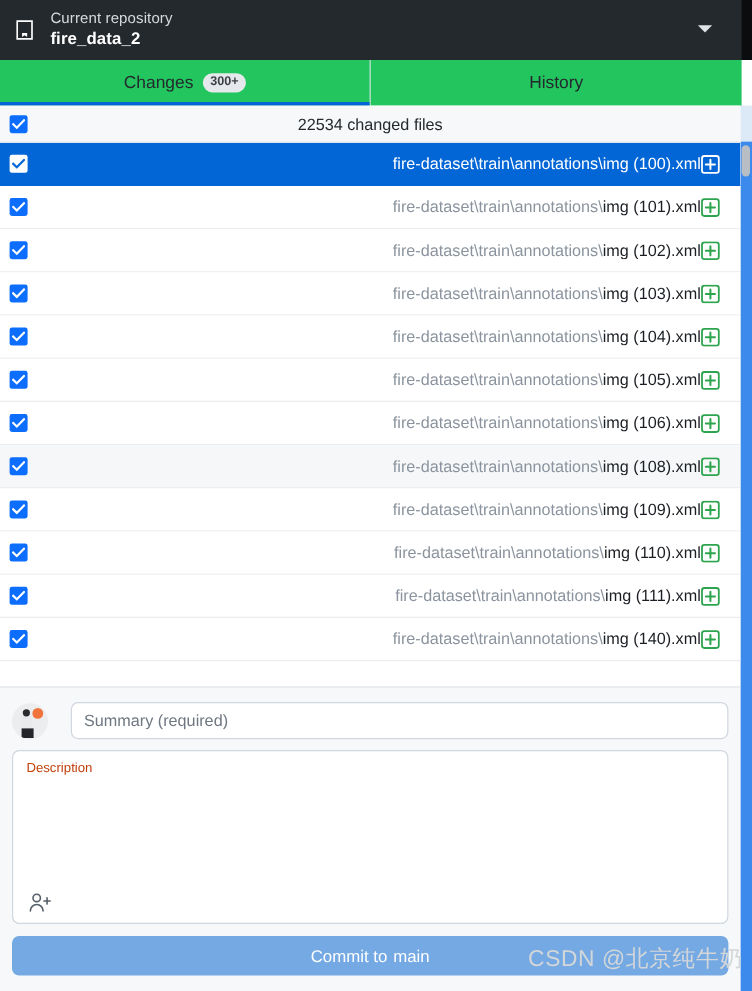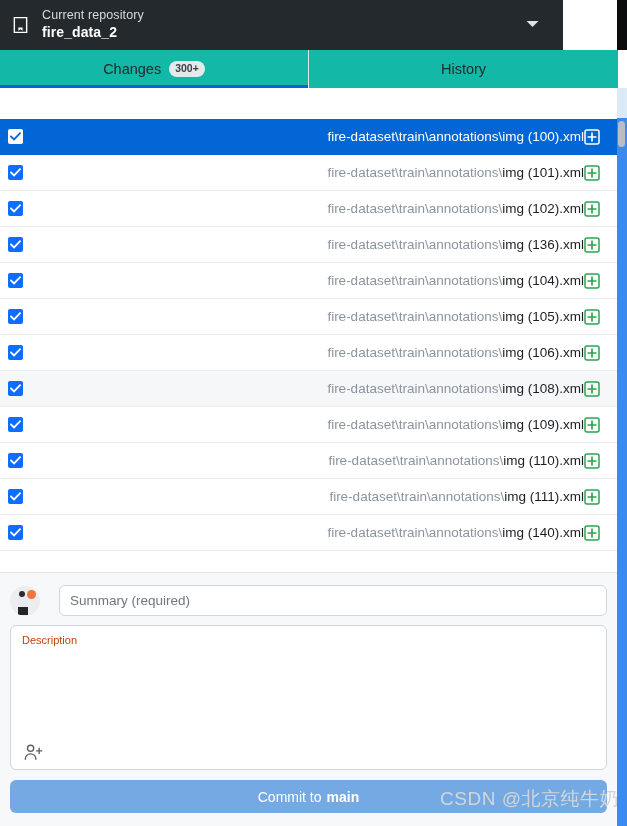--- a/index.html
+++ b/index.html
@@ -28,21 +28,21 @@
   }
   .right-dark-border {
     position: absolute; left: 617px; top: 0;
     width: 10px; height: 50px;
     background: #0b0c0e;
   }
 
   
   .toolbar {
     position: absolute; left: 0; top: 0;
-    width: 563px; height: 50px;
+    width: 618px; height: 50px;
     background: #24292e;
     display: flex; align-items: center;
   }
   .repo-btn {
     display: flex; align-items: center;
     height: 50px; width: 100%;
     padding: 0 10px 0 10px;
     cursor: pointer;
   }
   .repo-icon {
@@ -71,21 +71,21 @@
     width: 618px; height: 38px;
     display: flex;
     background: #ffffff;
   }
   .tab {
     flex: 1 1 50%;
     display: flex; align-items: center; justify-content: center;
     gap: 8px;
     font-size: 14.5px;
     color: #24292e;
-    background: #14b8a6;
+    background: #22c55e;
     border-right: 1px solid #e1e4e8;
     cursor: pointer;
     position: relative;
   }
   .tab:last-child { border-right: none; }
   .tab.active::after {
     content: "";
     position: absolute; left: 0; right: 0; bottom: 0;
     height: 3px; background: #0366d6;
   }
@@ -256,21 +256,21 @@
     height: 33px;
     background: #74a9e3;
     border: none;
     border-radius: 6px;
     color: #ffffff;
     font-size: 14px;
     font-family: "Liberation Sans", sans-serif;
     display: flex; align-items: center; justify-content: center;
     cursor: pointer;
   }
-  .commit-btn b { font-weight: bold; margin-left: 5px; }
+  .commit-btn b { font-weight: normal; margin-left: 5px; }
 
   
   .watermark {
     position: absolute; right: 8px; bottom: 14px;
     font-size: 19px;
     color: #d3d6d9;
     font-family: "Liberation Sans", sans-serif;
     white-space: nowrap;
     pointer-events: none;
     letter-spacing: .5px;
@@ -309,20 +309,28 @@
   <div class="tabs">
     <div class="tab active">
       <span>Changes</span>
       <span class="badge">300+</span>
     </div>
     <div class="tab">
       <span>History</span>
     </div>
   </div>
 
+  <div class="files-header">
+    <span class="cb hdr-cb">
+      <svg width="11" height="9" viewBox="0 0 11 9" aria-hidden="true">
+        <path fill="none" stroke="#ffffff" stroke-width="1.8" stroke-linecap="square" d="M1 4.5 L4 7.4 L10 1.3"></path>
+      </svg>
+    </span>
+    <span class="hdr-title">22534 changed files</span>
+  </div>
 
   <div class="file-list" id="file-list">
       <div class="file-row selected">
         <span class="cb on-blue">
           <svg width="11" height="9" viewBox="0 0 11 9" aria-hidden="true">
             <path fill="none" stroke="#0366d6" stroke-width="1.8" stroke-linecap="square" d="M1 4.5 L4 7.4 L10 1.3"></path>
           </svg>
         </span>
         <span class="file-name"><span class="path">fire-dataset\train\annotations\</span><span class="base">img (100).xml</span></span>
         <span class="status-icon">
@@ -359,21 +367,21 @@
             <path d="M8 4.2v7.6M4.2 8h7.6" stroke="#2da44e" stroke-width="1.7" stroke-linecap="round"></path>
           </svg>
         </span>
       </div>
       <div class="file-row">
         <span class="cb">
           <svg width="11" height="9" viewBox="0 0 11 9" aria-hidden="true">
             <path fill="none" stroke="#ffffff" stroke-width="1.8" stroke-linecap="square" d="M1 4.5 L4 7.4 L10 1.3"></path>
           </svg>
         </span>
-        <span class="file-name"><span class="path">fire-dataset\train\annotations\</span><span class="base">img (136).xml</span></span>
+        <span class="file-name"><span class="path">fire-dataset\train\annotations\</span><span class="base">img (103).xml</span></span>
         <span class="status-icon">
           <svg width="16" height="16" viewBox="0 0 16 16" aria-hidden="true">
             <rect x="1" y="1" width="14" height="14" rx="2" fill="none" stroke="#2da44e" stroke-width="1.5"></rect>
             <path d="M8 4.2v7.6M4.2 8h7.6" stroke="#2da44e" stroke-width="1.7" stroke-linecap="round"></path>
           </svg>
         </span>
       </div>
       <div class="file-row">
         <span class="cb">
           <svg width="11" height="9" viewBox="0 0 11 9" aria-hidden="true">

